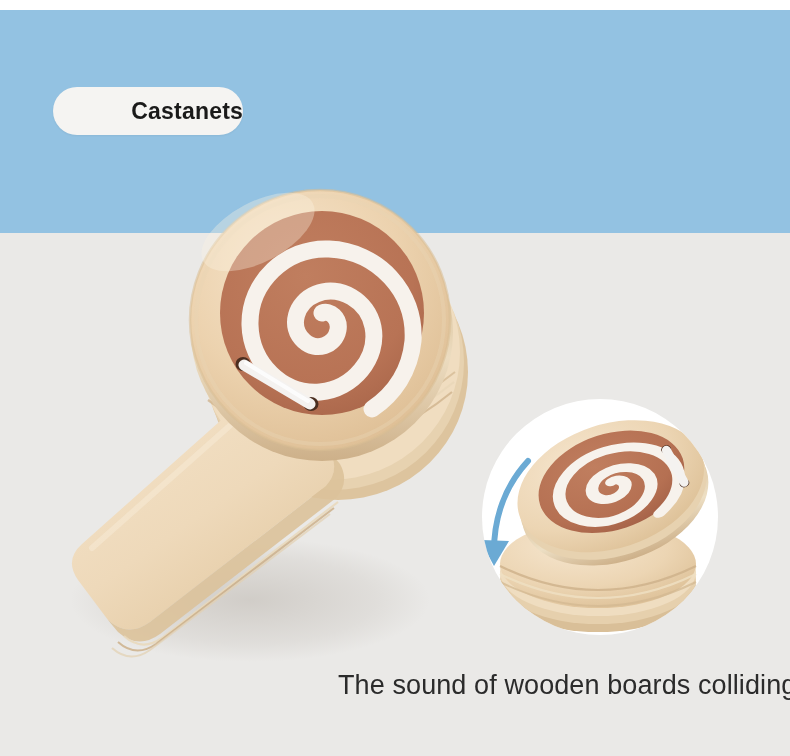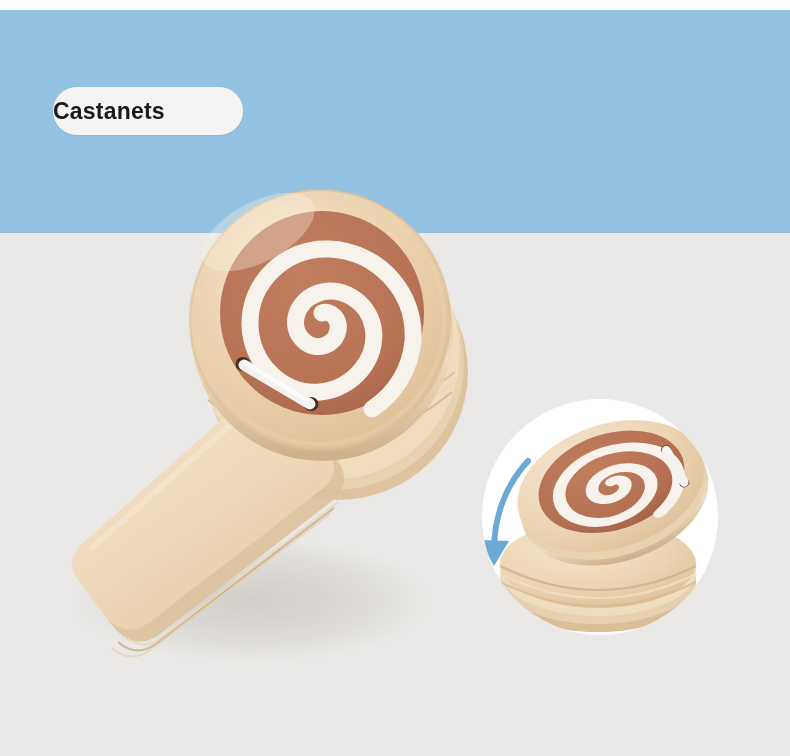--- a/index.html
+++ b/index.html
@@ -40,21 +40,21 @@
 
   
   .title-pill {
     position: absolute;
     left: 53px; top: 87px;
     width: 190px; height: 48px;
     background: #f5f4f2;
     border-radius: 24px;
     display: flex;
     align-items: center;
-    justify-content: flex-start;
+    justify-content: flex-end;
     box-shadow: 0 1px 2px rgba(0,0,0,0.05);
   }
   .title-pill-label {
     font-size: 23px;
     font-weight: bold;
     color: #1a1a1a;
     letter-spacing: 0.2px;
     white-space: nowrap;
   }
 
@@ -277,14 +277,15 @@
 
         <g>
           <path d="M528 461
                    C 505 486, 494 518, 494 551" fill="none" stroke="#6baad4" stroke-width="6" stroke-linecap="round"></path>
           <path d="M480 540 L494 566 L509 541 Z" fill="#6baad4"></path>
         </g>
       </g>
     </svg>
   </div>
 
+  <div class="caption">The sound of wooden boards colliding</div>
 
 </div>
 
 </body></html>

